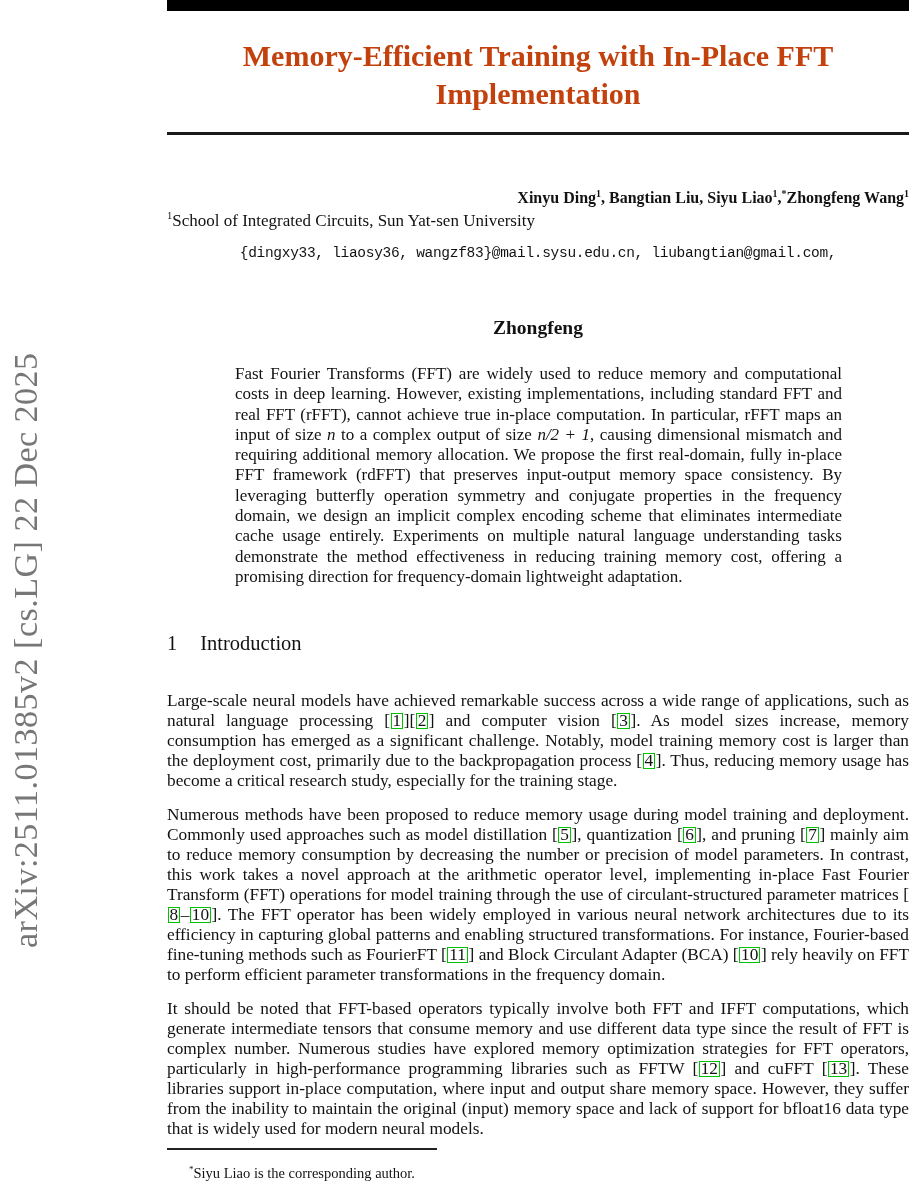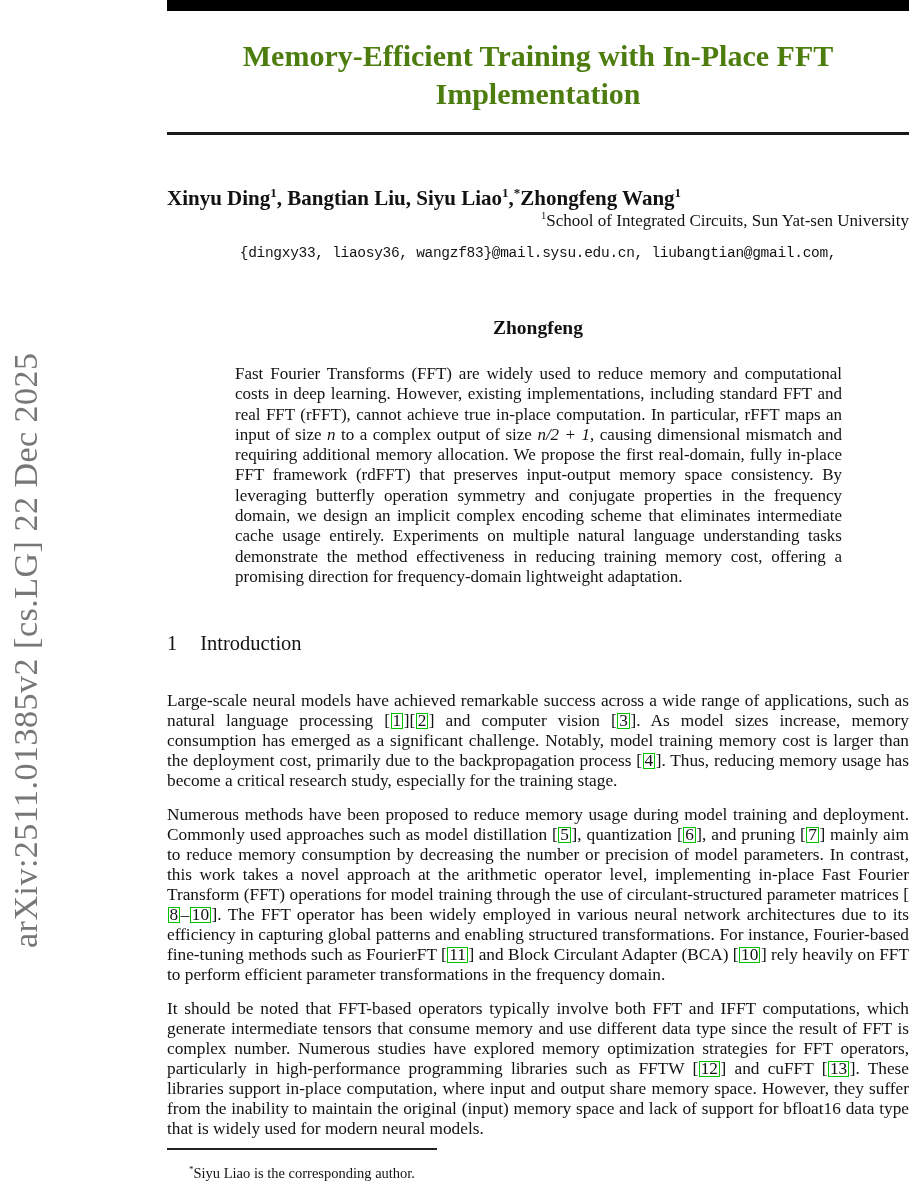--- a/index.html
+++ b/index.html
@@ -32,35 +32,35 @@
   }
 
   .top-bar { height: 11px; background: #000000; }
 
   .title {
     margin-top: 26px;
     text-align: center;
     font-size: 30px;
     line-height: 38px;
     font-weight: bold;
-    color: #4d7c0f;
+    color: #c2410c;
   }
 
   .title-rule { margin-top: 19px; height: 3px; background: #1a1a1a; }
 
   .authors {
     margin-top: 52px;
-    text-align: left;
-    font-size: 21px;
+    text-align: right;
+    font-size: 16px;
     line-height: 22px;
     font-weight: bold;
   }
   .affiliation {
     margin-top: 1px;
-    text-align: right;
+    text-align: left;
     font-size: 17px;
     line-height: 21px;
   }
   .emails {
     margin-top: 12px;
     text-align: center;
     font-family: "Liberation Mono", "DejaVu Sans Mono", monospace;
     font-size: 14.5px;
     line-height: 21px;
     letter-spacing: -0.3px;

